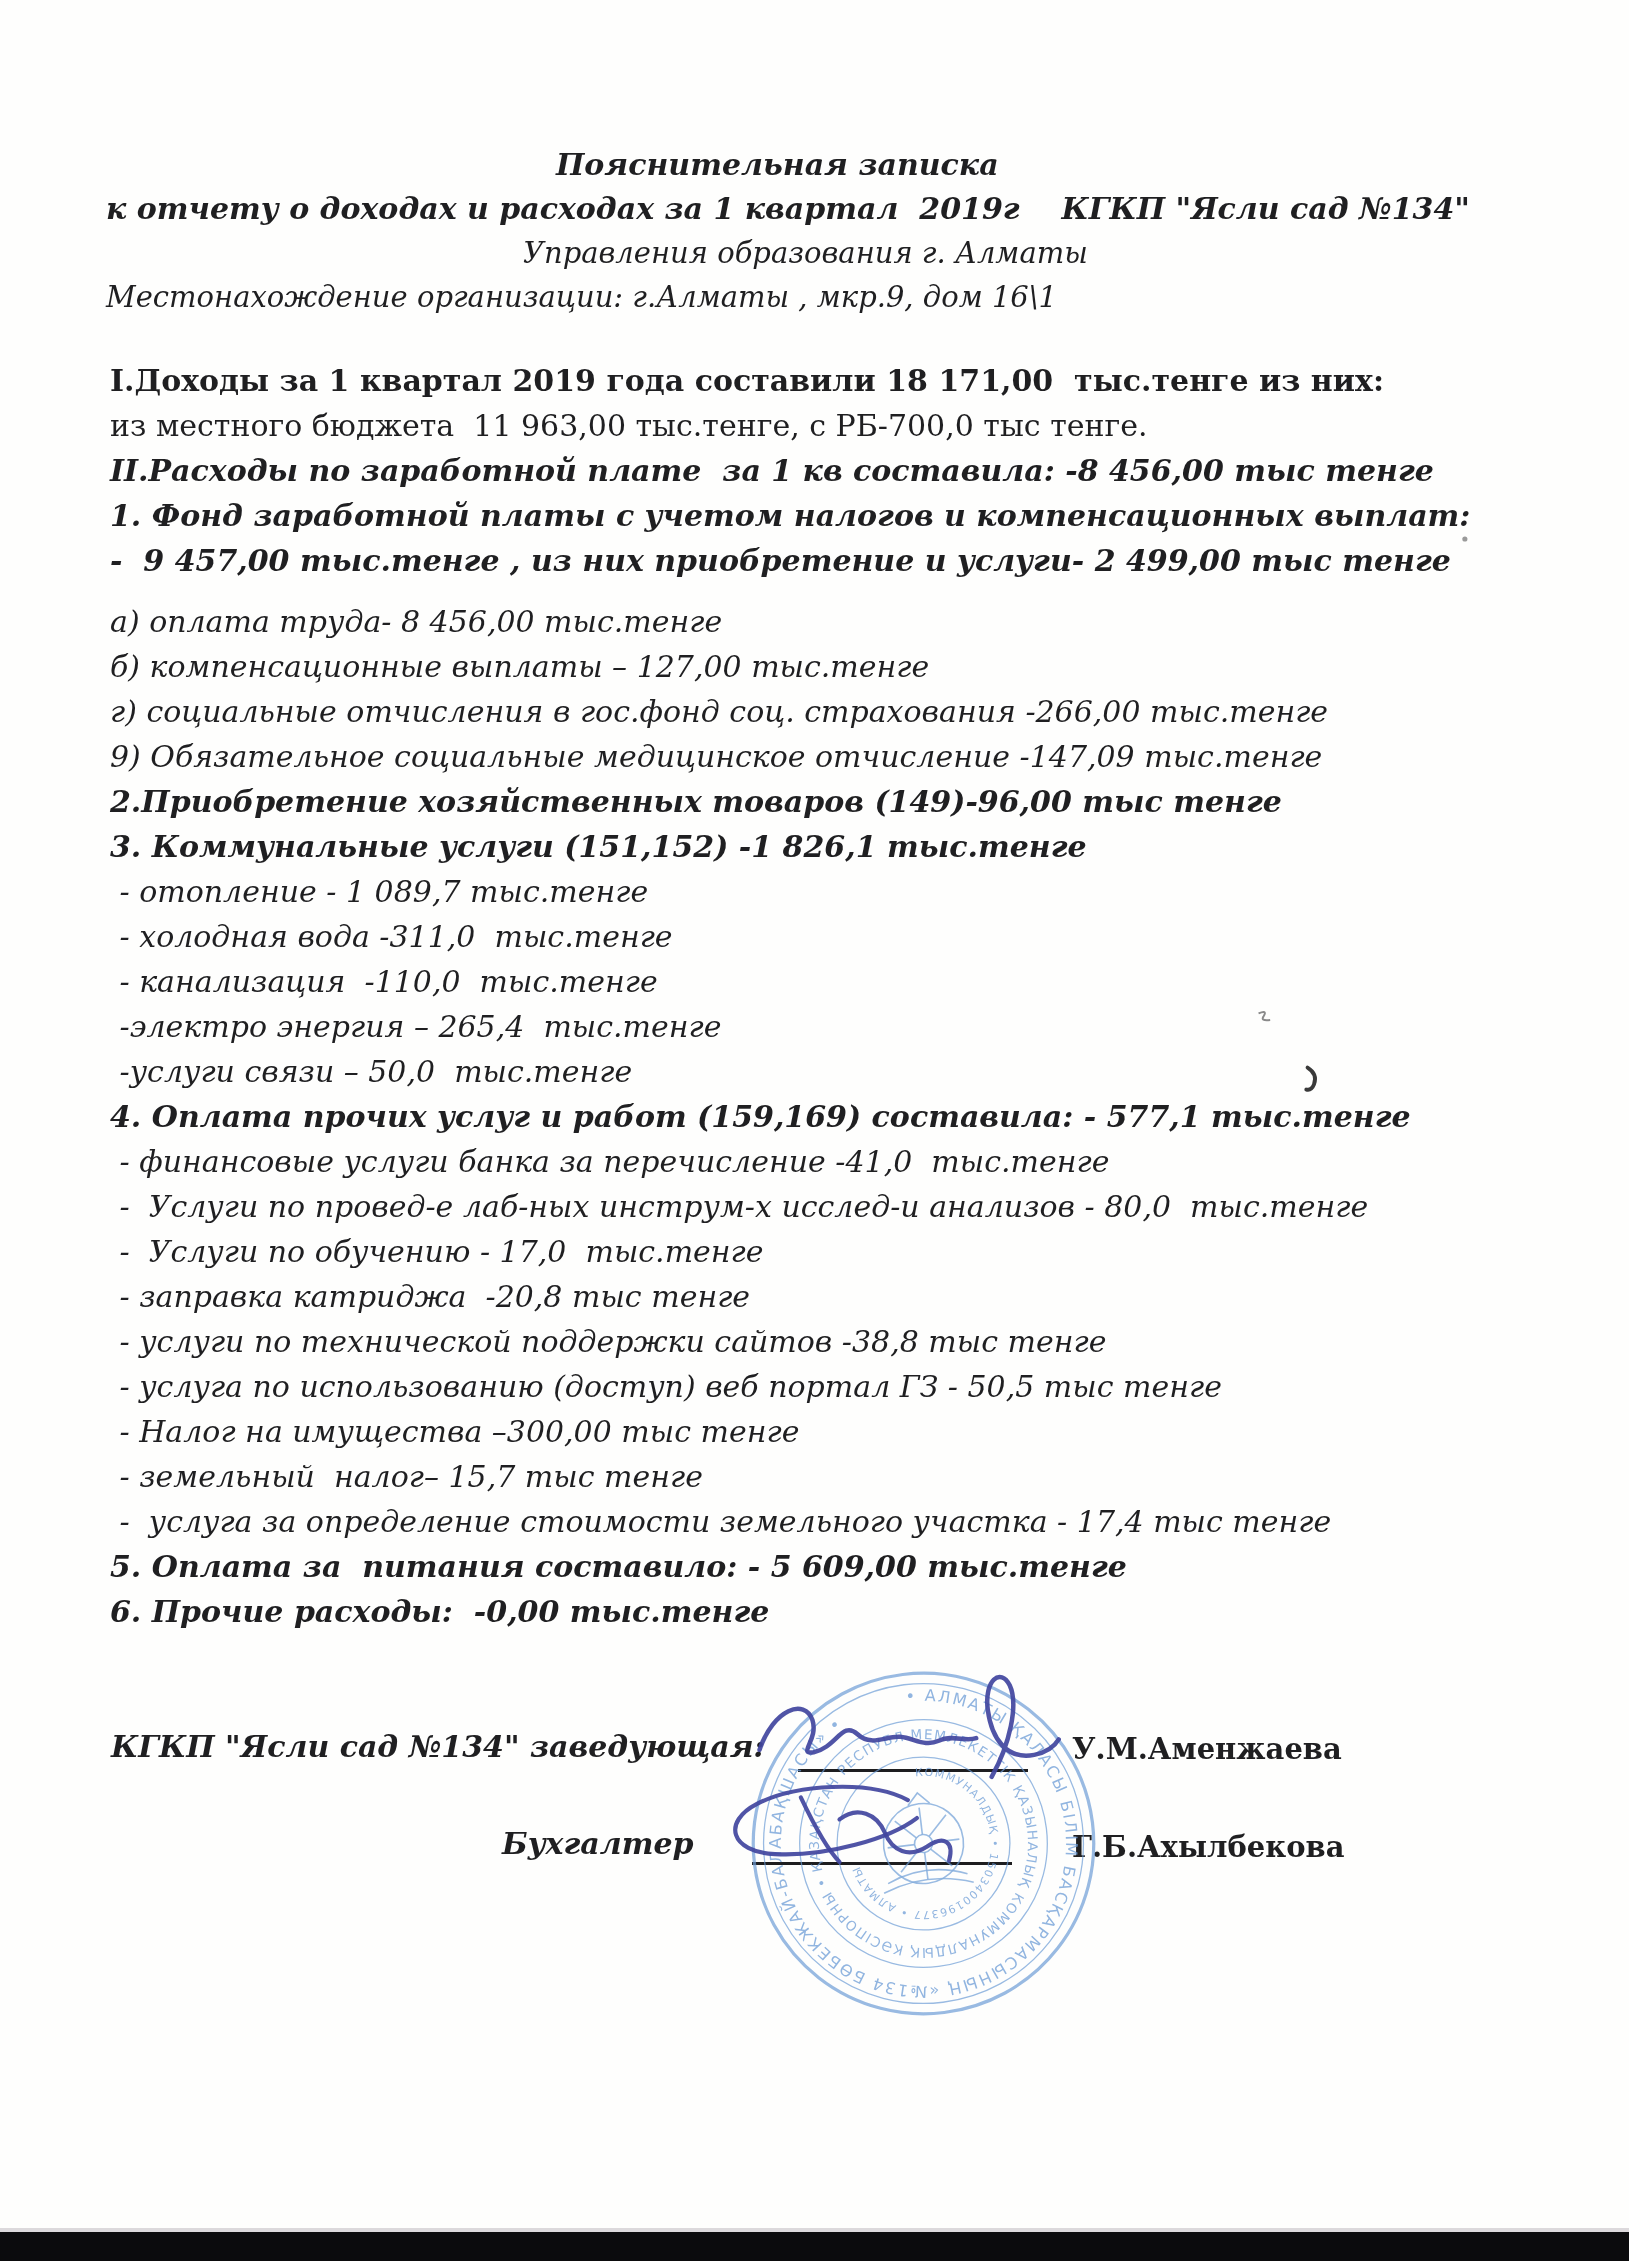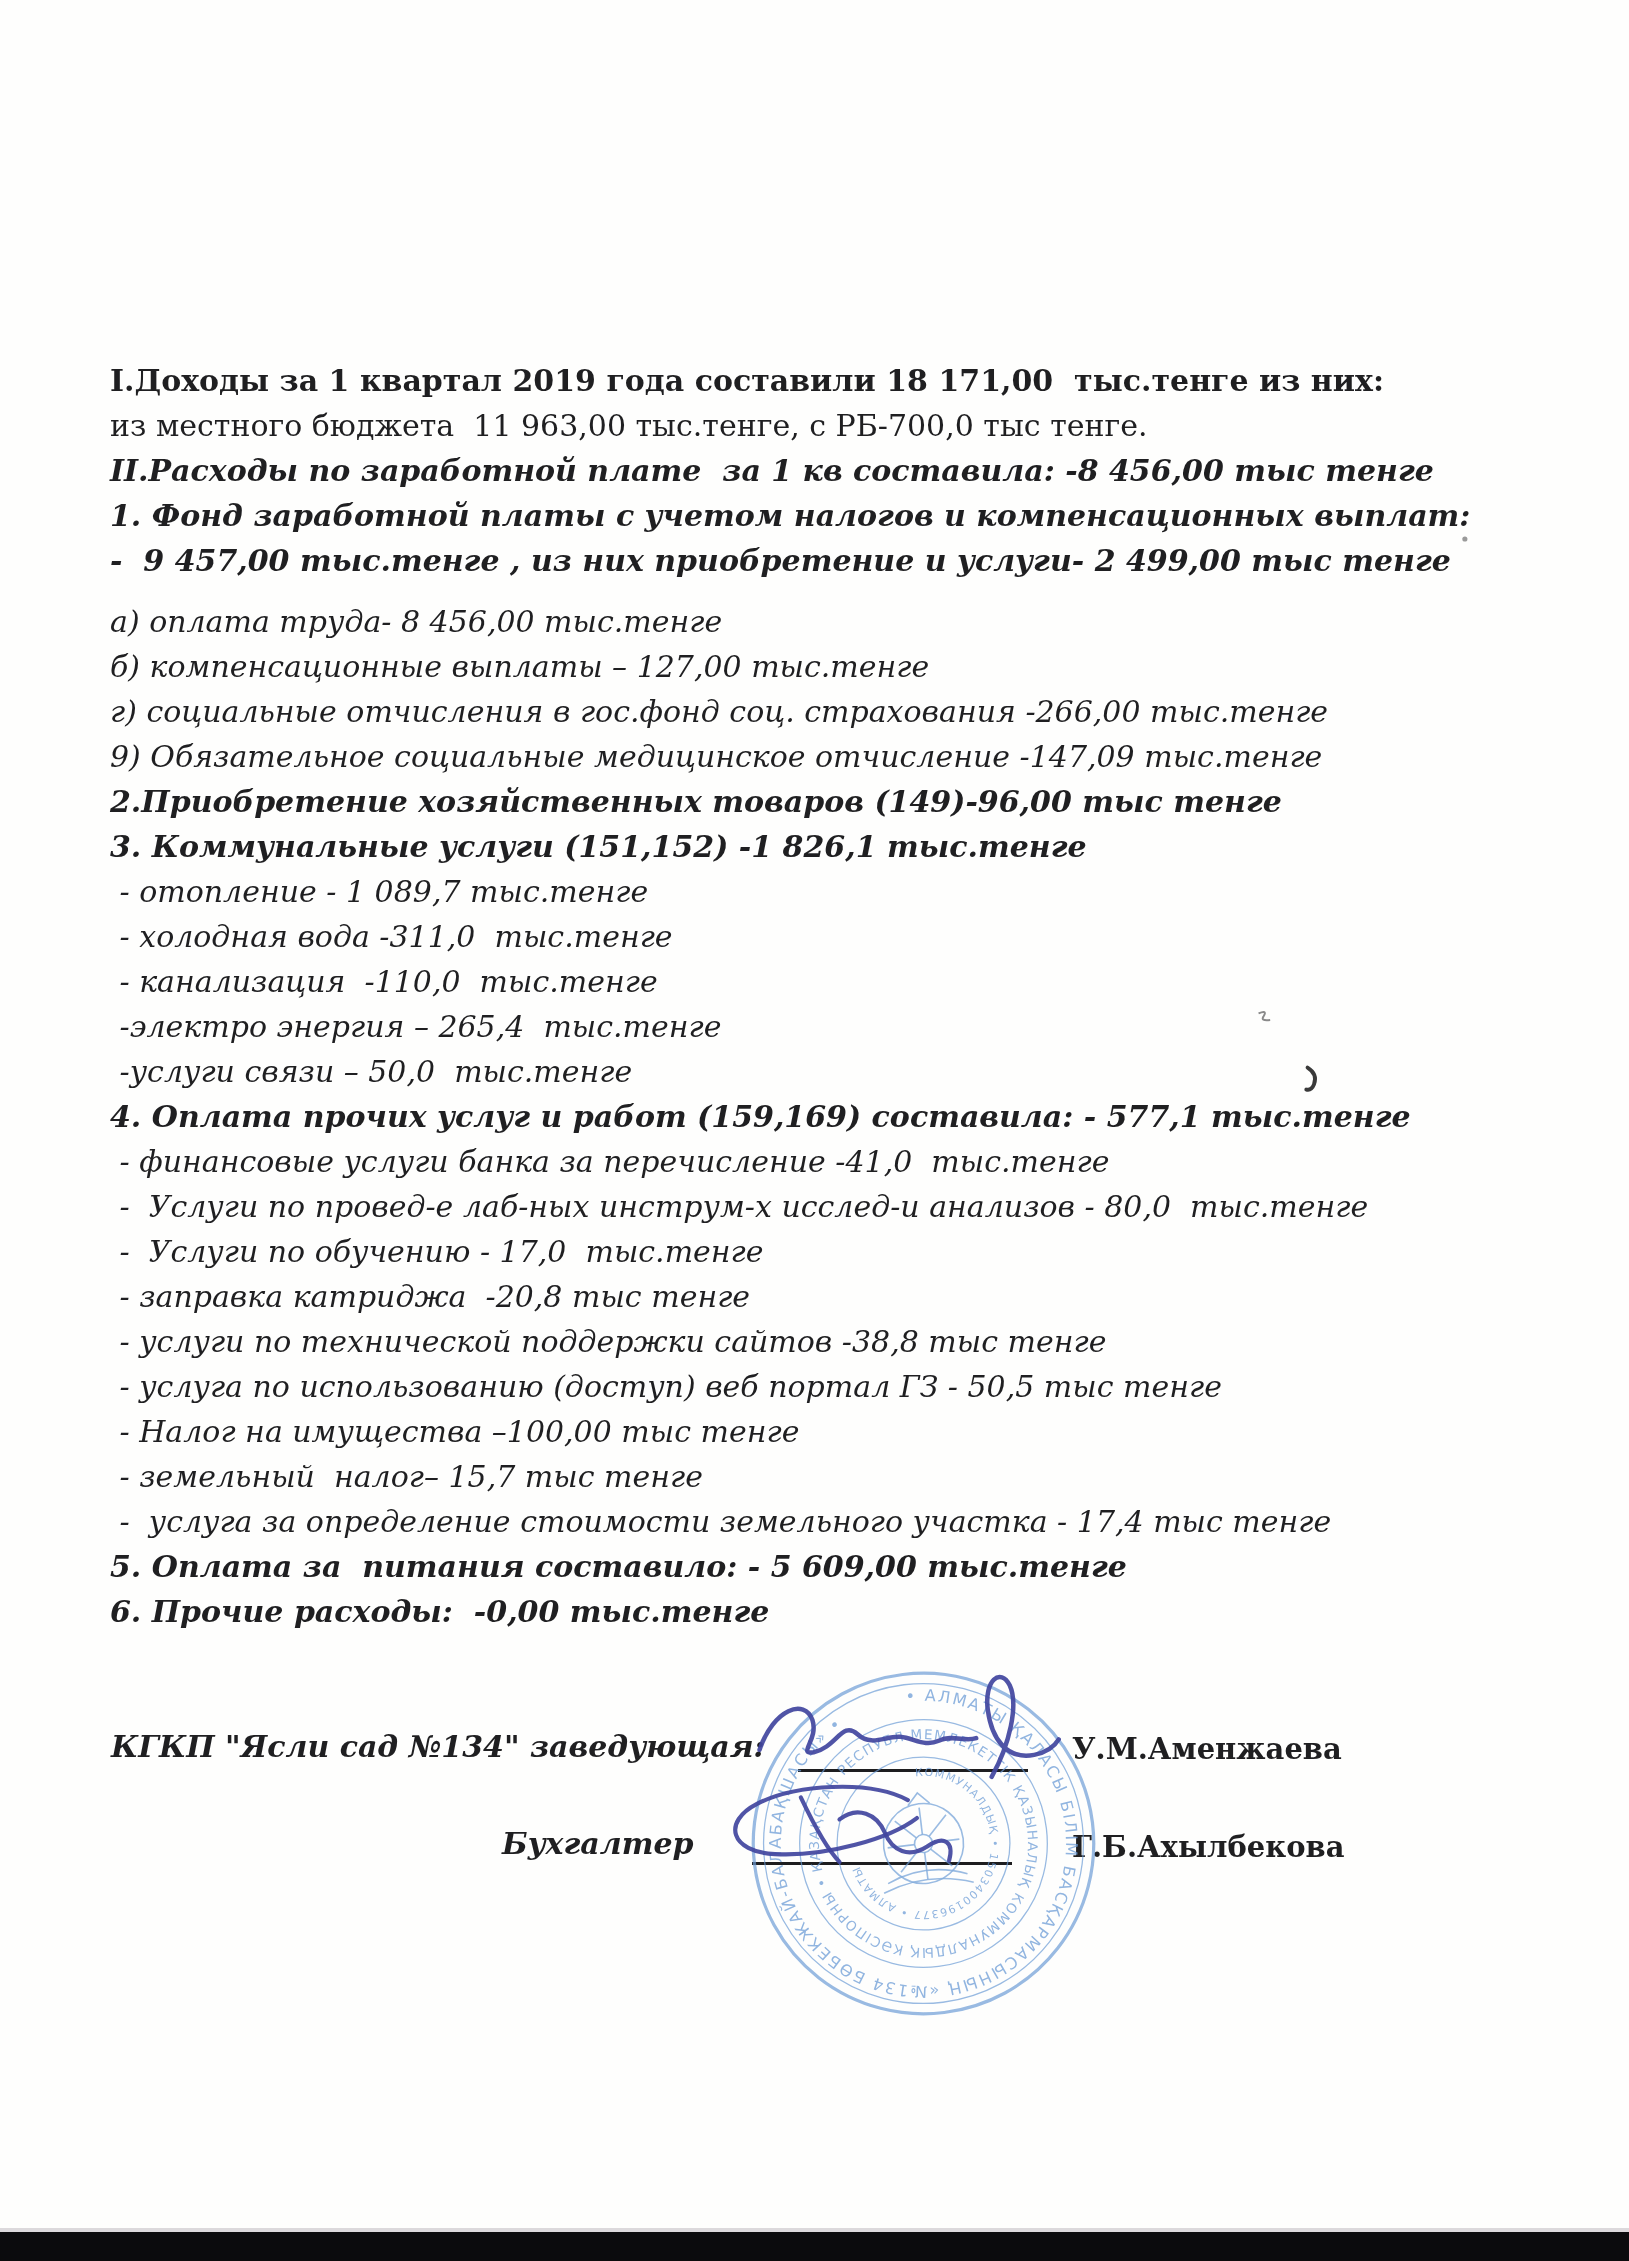--- a/index.html
+++ b/index.html
@@ -38,20 +38,26 @@
   .ink{position:absolute; left:0; top:0; pointer-events:none;}
   
   .scan-bar{position:absolute; left:0; top:2232px; width:1630px; height:30px; background:#0b0b0d;}
   .scan-bar-fade{position:absolute; left:0; top:2228px; width:1630px; height:3.9px; background:#b9b4bb; opacity:.5;}
 </style>
 </head>
 <body>
 
 <div class="page">
 
+  <div class="header">
+    <div class="h1">Пояснительная записка</div>
+    <div class="h2">к отчету о доходах и расходах за 1 квартал  2019г    КГКП "Ясли сад №134"</div>
+    <div class="h3">Управления образования г. Алматы</div>
+    <div class="h4">Местонахождение организации: г.Алматы , мкр.9, дом 16\1</div>
+  </div>
 
   <div class="content">
     <div class="ln bu">I.Доходы за 1 квартал 2019 года составили 18 171,00  тыс.тенге из них:</div>
     <div class="ln ru">из местного бюджета  11 963,00 тыс.тенге, с РБ-700,0 тыс тенге.</div>
     <div class="ln bi">II.Расходы по заработной плате  за 1 кв составила: -8 456,00 тыс тенге</div>
     <div class="ln bi">1. Фонд заработной платы с учетом налогов и компенсационных выплат:</div>
     <div class="ln bi">-  9 457,00 тыс.тенге , из них приобретение и услуги- 2 499,00 тыс тенге</div>
     <div class="ln it gap">а) оплата труда- 8 456,00 тыс.тенге</div>
     <div class="ln it">б) компенсационные выплаты – 127,00 тыс.тенге</div>
     <div class="ln it">г) социальные отчисления в гос.фонд соц. страхования -266,00 тыс.тенге</div>
@@ -63,21 +69,21 @@
     <div class="ln it"> - канализация  -110,0  тыс.тенге</div>
     <div class="ln it"> -электро энергия – 265,4  тыс.тенге</div>
     <div class="ln it"> -услуги связи – 50,0  тыс.тенге</div>
     <div class="ln bi">4. Оплата прочих услуг и работ (159,169) составила: - 577,1 тыс.тенге</div>
     <div class="ln it"> - финансовые услуги банка за перечисление -41,0  тыс.тенге</div>
     <div class="ln it"> -  Услуги по провед-е лаб-ных инструм-х исслед-и анализов - 80,0  тыс.тенге</div>
     <div class="ln it"> -  Услуги по обучению - 17,0  тыс.тенге</div>
     <div class="ln it"> - заправка катриджа  -20,8 тыс тенге</div>
     <div class="ln it"> - услуги по технической поддержки сайтов -38,8 тыс тенге</div>
     <div class="ln it"> - услуга по использованию (доступ) веб портал ГЗ - 50,5 тыс тенге</div>
-    <div class="ln it"> - Налог на имущества –100,00 тыс тенге</div>
+    <div class="ln it"> - Налог на имущества –300,00 тыс тенге</div>
     <div class="ln it"> - земельный  налог– 15,7 тыс тенге</div>
     <div class="ln it"> -  услуга за определение стоимости земельного участка - 17,4 тыс тенге</div>
     <div class="ln bi">5. Оплата за  питания составило: - 5 609,00 тыс.тенге</div>
     <div class="ln bi">6. Прочие расходы:  -0,00 тыс.тенге</div>
   </div>
 
   <div class="sig-label1">КГКП "Ясли сад №134" заведующая:</div>
   <div class="sig-rule rule1"></div>
   <div class="sig-name1">У.М.Аменжаева</div>
 

